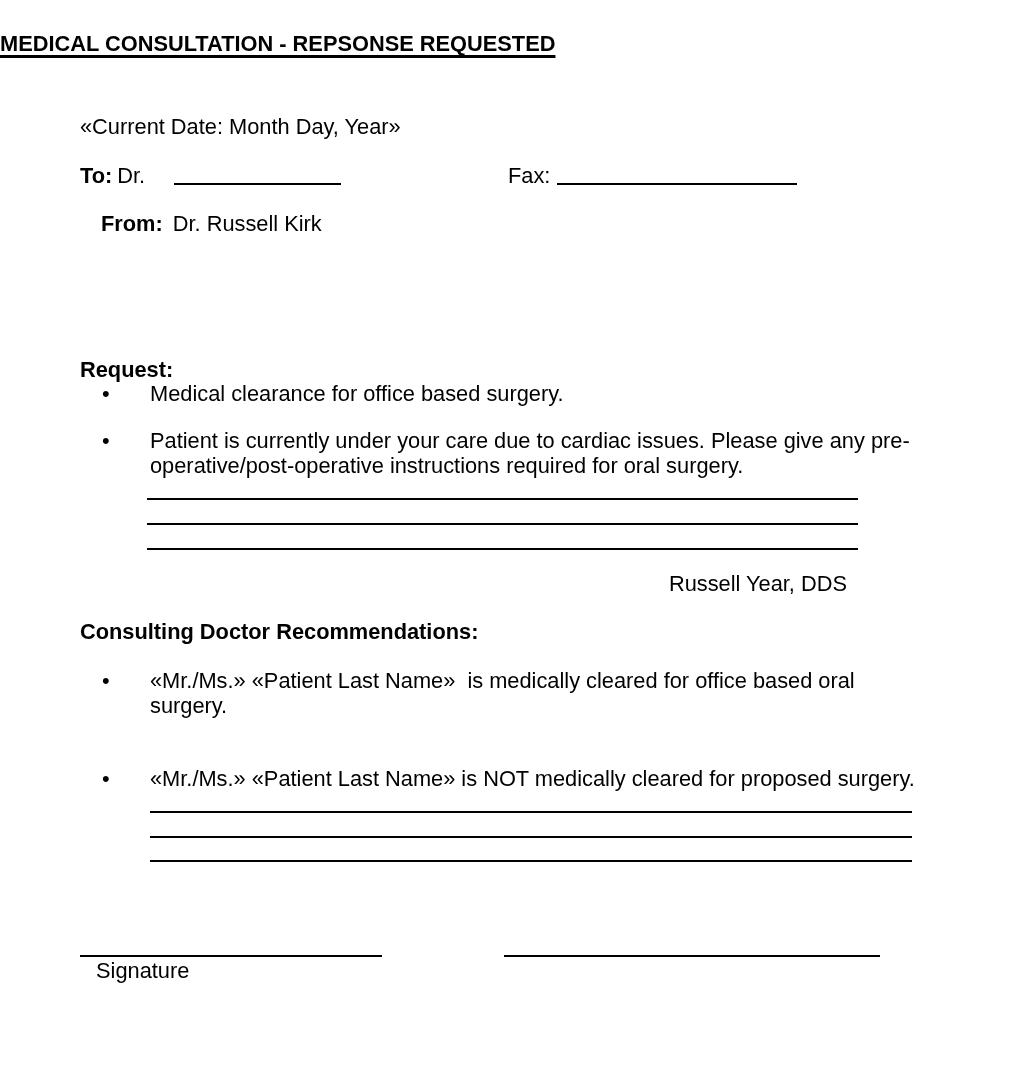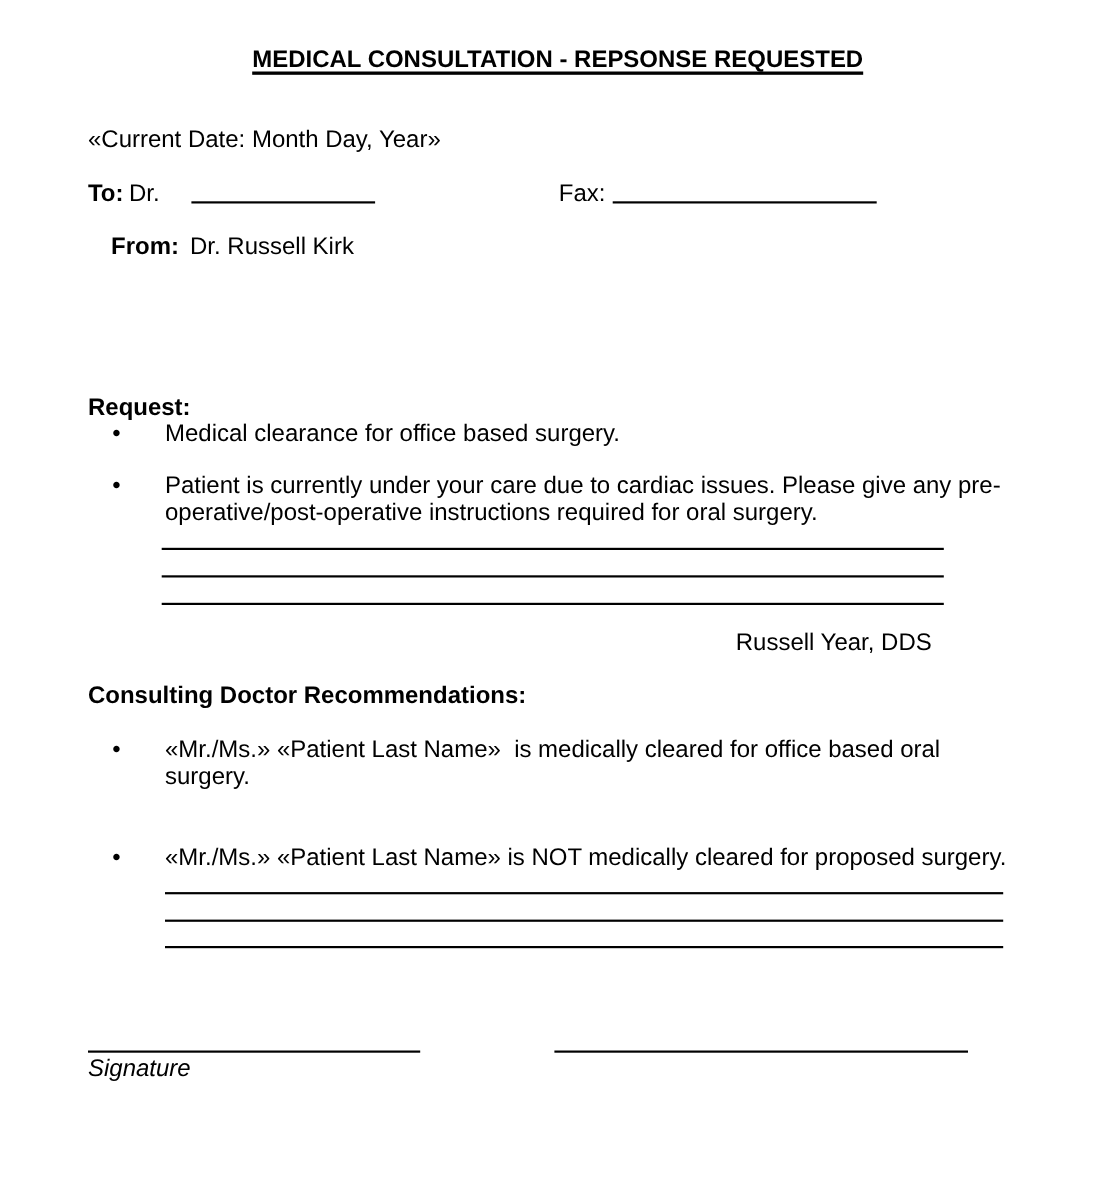--- a/index.html
+++ b/index.html
@@ -12,22 +12,22 @@
     color: #000000;
     font-family: "Liberation Sans", sans-serif;
     font-size: 21.8px;
     line-height: 25px;
     overflow: hidden;
   }
   .abs { position: absolute; }
   .bold { font-weight: bold; }
 
   .title {
-    top: 41px; left: 0; right: 0;
-    text-align: center;
+    top: 31px; left: 0; right: 0;
+    text-align: left;
     font-weight: bold;
     text-decoration: underline;
     text-decoration-thickness: 2.5px;
     text-underline-offset: 4px;
   }
 
   .line-row { left: 80px; right: 0; }
   .fax-group { position: absolute; left: 428px; top: 0; white-space: nowrap; }
 
   .gap-sm  { margin-left: 5px; }
@@ -112,16 +112,16 @@
     <span class="bullet-text">«Mr./Ms.» «Patient Last Name» is NOT medically cleared for proposed surgery.</span>
   </div>
 
   <div class="rule rule-g2" style="top:811px;"></div>
   <div class="rule rule-g2" style="top:836px;"></div>
   <div class="rule rule-g2" style="top:860px;"></div>
 
   <div class="rule rule-sig-left"></div>
   <div class="rule rule-sig-right"></div>
 
-  <div class="abs" style="top:958px; left:80px;font-style:italic;">Signature</div>
+  <div class="abs" style="top:958px; left:96px;">Signature</div>
 
 
 </div>
 
 </body></html>

